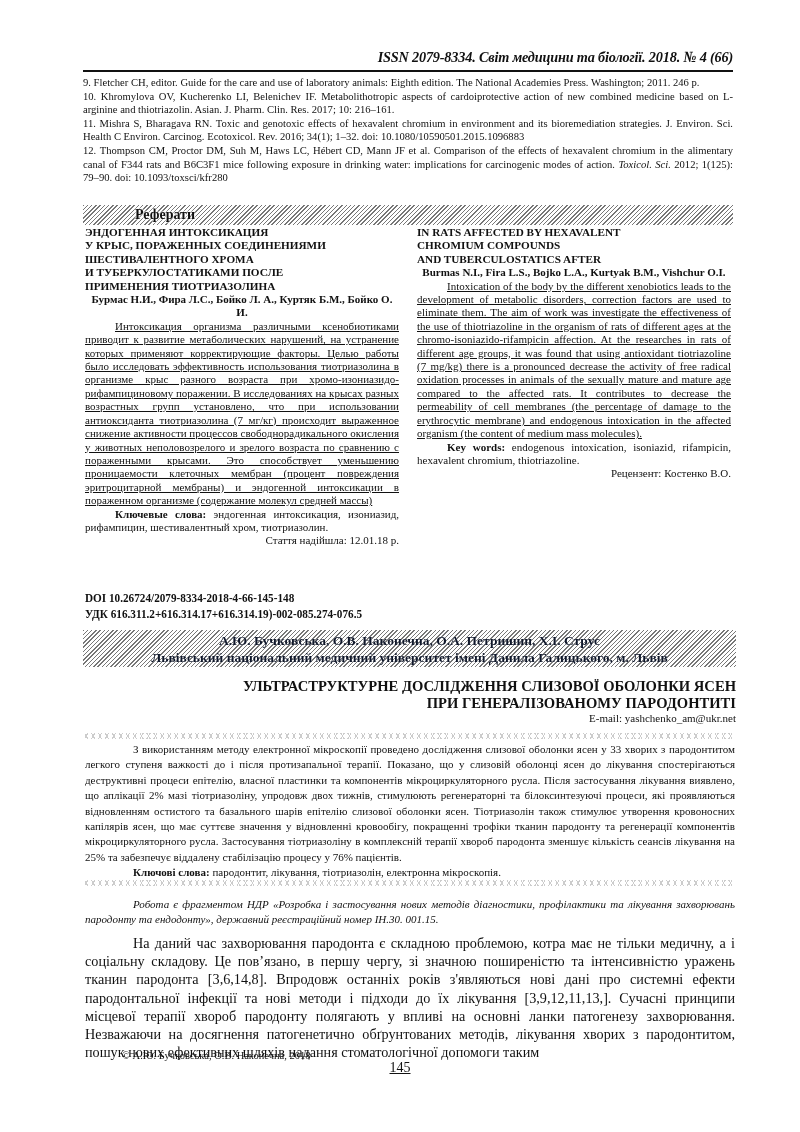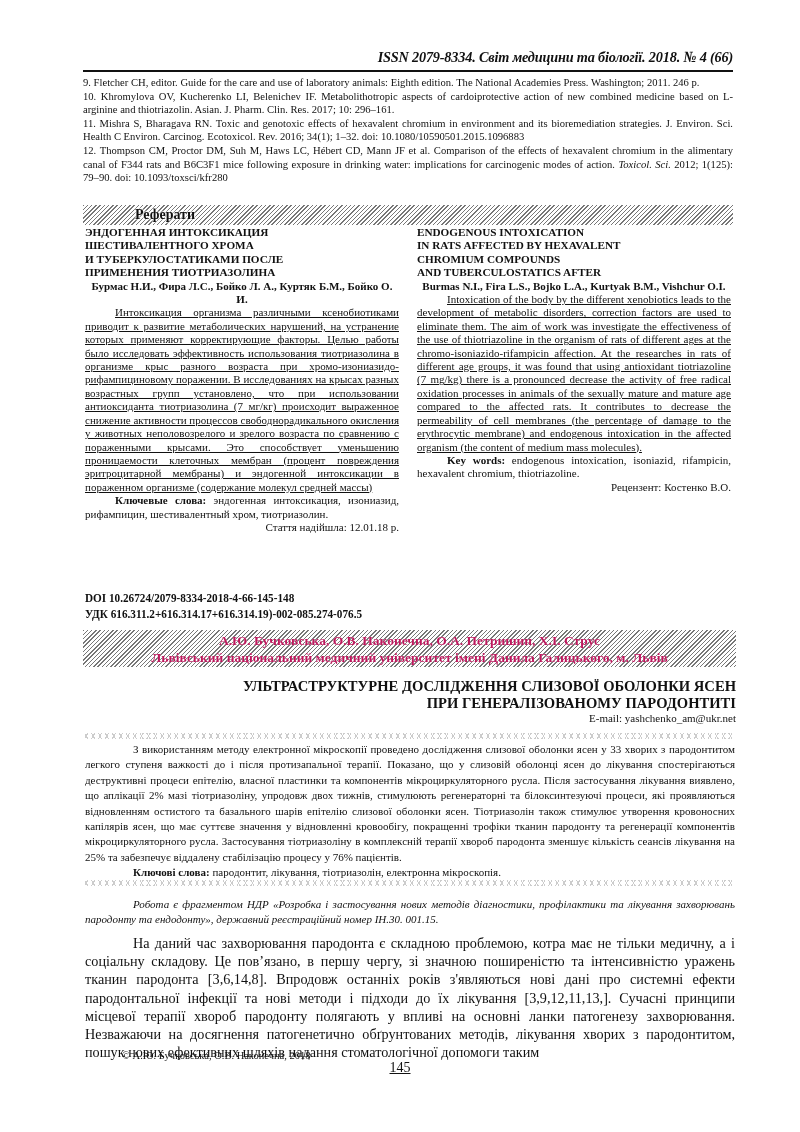--- a/index.html
+++ b/index.html
@@ -50,21 +50,21 @@
     .col-meta { text-align: right; margin: 0; }
     .doi {
       position: absolute; left: 85px; top: 590px; font-weight: bold; font-size: 12.2px; line-height: 16px;
       transform: scaleX(0.92); transform-origin: left;
     }
     .authors-hatch {
       position: absolute; left: 83px; top: 630px; width: 653px; height: 37px;
     }
     .authors-line {
       position: absolute; left: 83px; width: 653px; text-align: center; font-weight: bold;
-      font-size: 13.5px; line-height: 17px; color: #be185d;
+      font-size: 13.5px; line-height: 17px; color: #0f172a;
       text-shadow: 0 0 1px #fff;
     }
     .authors-line.l1 { top: 632px; }
     .authors-line.l2 { top: 649px; }
     .article-title {
       position: absolute; left: 83px; top: 678px; width: 653px; text-align: right;
       font-weight: bold; font-size: 14.6px; line-height: 17px;
     }
     .email {
       position: absolute; left: 83px; top: 712px; width: 653px; text-align: right; font-size: 11px;
@@ -99,44 +99,44 @@
     }
   </style>
 </head>
 <body>
 
 <div class="header">ISSN 2079-8334. Світ медицини та біології. 2018. № 4 (66)</div>
 <div class="header-rule"></div>
 
 <div class="refs">
   <p>9. Fletcher CH, editor. Guide for the care and use of laboratory animals: Eighth edition. The National Academies Press. Washington; 2011. 246 p.</p>
-  <p>10. Khromylova OV, Kucherenko LI, Belenichev IF. Metabolithotropic  aspects of cardoiprotective action of new combined medicine based on L-arginine and thiotriazolin. Asian. J. Pharm. Clin. Res. 2017; 10: 296–161.</p>
+  <p>10. Khromylova OV, Kucherenko LI, Belenichev IF. Metabolithotropic  aspects of cardoiprotective action of new combined medicine based on L-arginine and thiotriazolin. Asian. J. Pharm. Clin. Res. 2017; 10: 216–161.</p>
   <p>11. Mishra S, Bharagava RN. Toxic and genotoxic effects of hexavalent chromium in environment and its bioremediation strategies. J. Environ. Sci. Health C Environ. Carcinog. Ecotoxicol. Rev. 2016; 34(1); 1–32. doi: 10.1080/10590501.2015.1096883</p>
   <p><span>12. Thompson CM, Proctor DM, Suh M, Haws LC, Hébert CD, Mann JF et al. Comparison of the effects of hexavalent chromium in the alimentary canal of F344 rats and B6C3F1 mice following exposure in drinking water: implications for carcinogenic modes of action. </span><i>Toxicol. Sci.</i><span> 2012; 1(125): 79–90. doi: 10.1093/toxsci/kfr280</span></p>
 </div>
 
 <div class="ref-hatch hatch"></div>
 <div class="ref-hatch-title">Реферати</div>
 
 <div class="col col-left">
   <div class="col-title">
     <div>ЭНДОГЕННАЯ ИНТОКСИКАЦИЯ</div>
+    <div>У КРЫС, ПОРАЖЕННЫХ СОЕДИНЕНИЯМИ</div>
     <div>ШЕСТИВАЛЕНТНОГО ХРОМА</div>
     <div>И ТУБЕРКУЛОСТАТИКАМИ ПОСЛЕ</div>
     <div>ПРИМЕНЕНИЯ ТИОТРИАЗОЛИНА</div>
   </div>
   <div class="col-authors">Бурмас Н.И., Фира Л.С., Бойко Л. А., Куртяк Б.М., Бойко О. И.</div>
   <p class="col-abstract">Интоксикация организма различными ксенобиотиками приводит к развитие метаболических нарушений, на устранение которых применяют корректирующие факторы. Целью работы было исследовать эффективность использования тиотриазолина в организме крыс разного возраста при хромо-изониазидо-рифампициновому поражении. В исследованиях на крысах разных возрастных групп установлено, что при использовании антиоксиданта тиотриазолина (7 мг/кг) происходит выраженное снижение активности процессов свободнорадикального окисления у животных неполовозрелого и зрелого возраста по сравнению с пораженными крысами. Это способствует уменьшению проницаемости клеточных мембран (процент повреждения эритроцитарной мембраны) и эндогенной интоксикации в пораженном организме (содержание молекул средней массы)</p>
   <p class="col-keywords"><b>Ключевые слова:</b><span> эндогенная интоксикация, изониазид, рифампицин, шестивалентный хром, тиотриазолин.</span></p>
   <p class="col-meta">Стаття надійшла: 12.01.18 р.</p>
 </div>
 
 <div class="col col-right">
   <div class="col-title">
-    <div>ENDOGENOUS INTOXICATION</div>
     <div>IN RATS AFFECTED BY HEXAVALENT</div>
     <div>CHROMIUM COMPOUNDS</div>
     <div>AND TUBERCULOSTATICS AFTER</div>
   </div>
   <div class="col-authors">Burmas N.I., Fira L.S., Bojko L.A., Kurtyak B.M., Vishchur O.I.</div>
   <p class="col-abstract">Intoxication of the body by the different xenobiotics leads to the development of metabolic disorders, correction factors are used to eliminate them. The aim of work was investigate the effectiveness of the use of thiotriazoline in the organism of rats of different ages at the chromo-isoniazido-rifampicin affection. At the researches in rats of different age groups, it was found that using antioxidant tiotriazoline (7 mg/kg) there is a pronounced decrease the activity of free radical oxidation processes in animals of the sexually mature and mature age compared to the affected rats. It contributes to decrease the permeability of cell membranes (the percentage of damage to the erythrocytic membrane) and endogenous intoxication in the affected organism (the content of medium mass molecules).</p>
   <p class="col-keywords"><b>Key words:</b><span> endogenous intoxication, isoniazid, rifampicin, hexavalent chromium, thiotriazoline.</span></p>
   <p class="col-meta">Рецензент: Костенко В.О.</p>
 </div>
 

